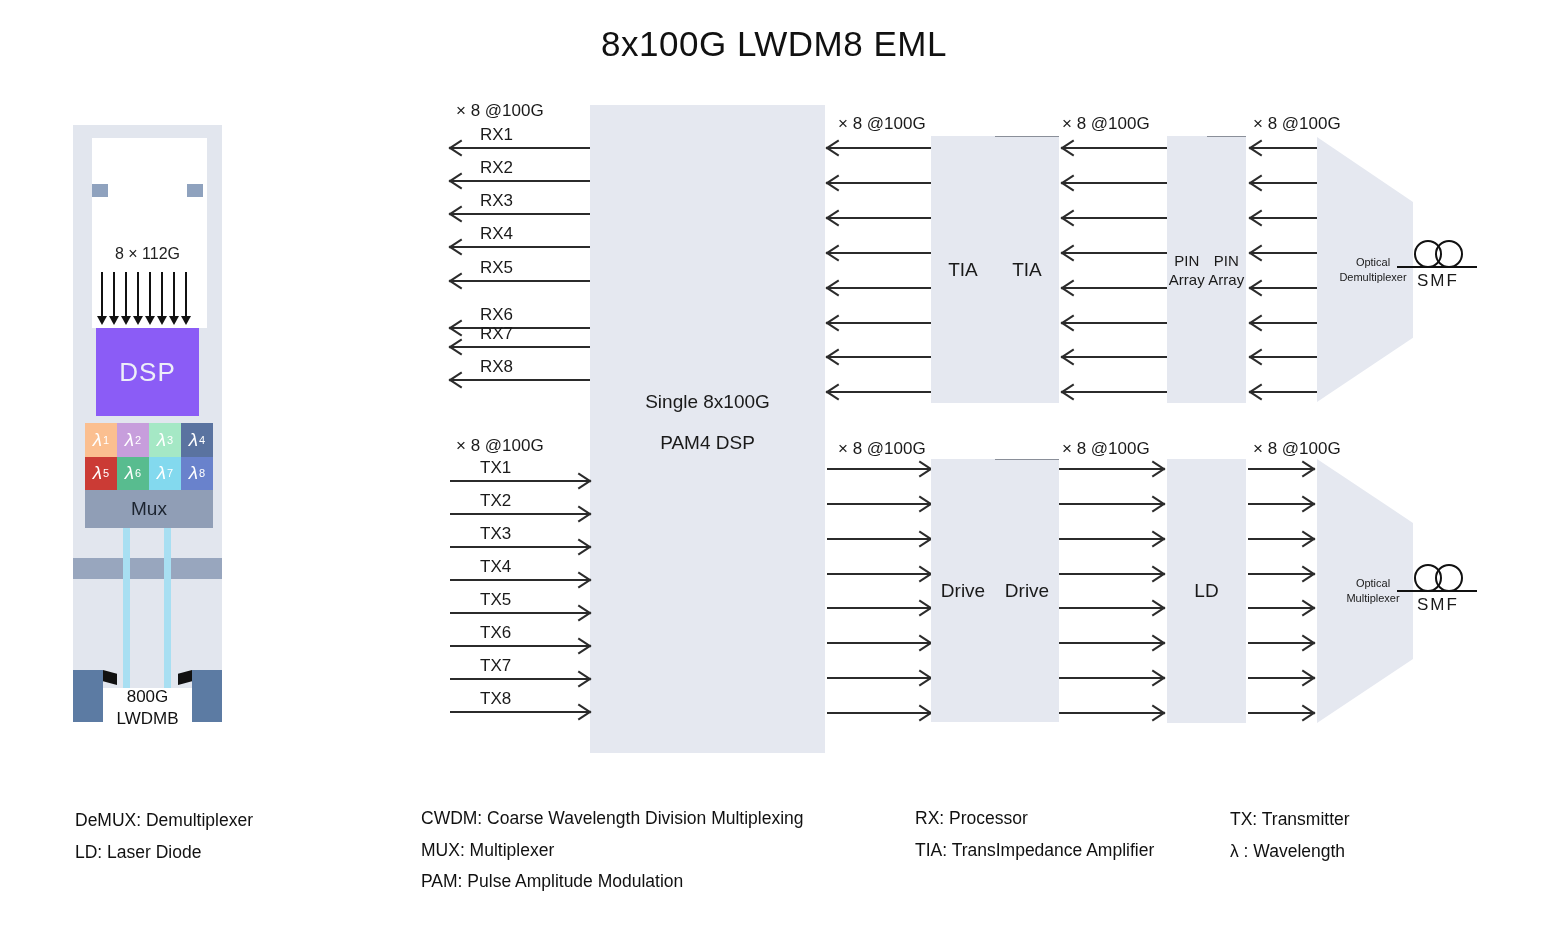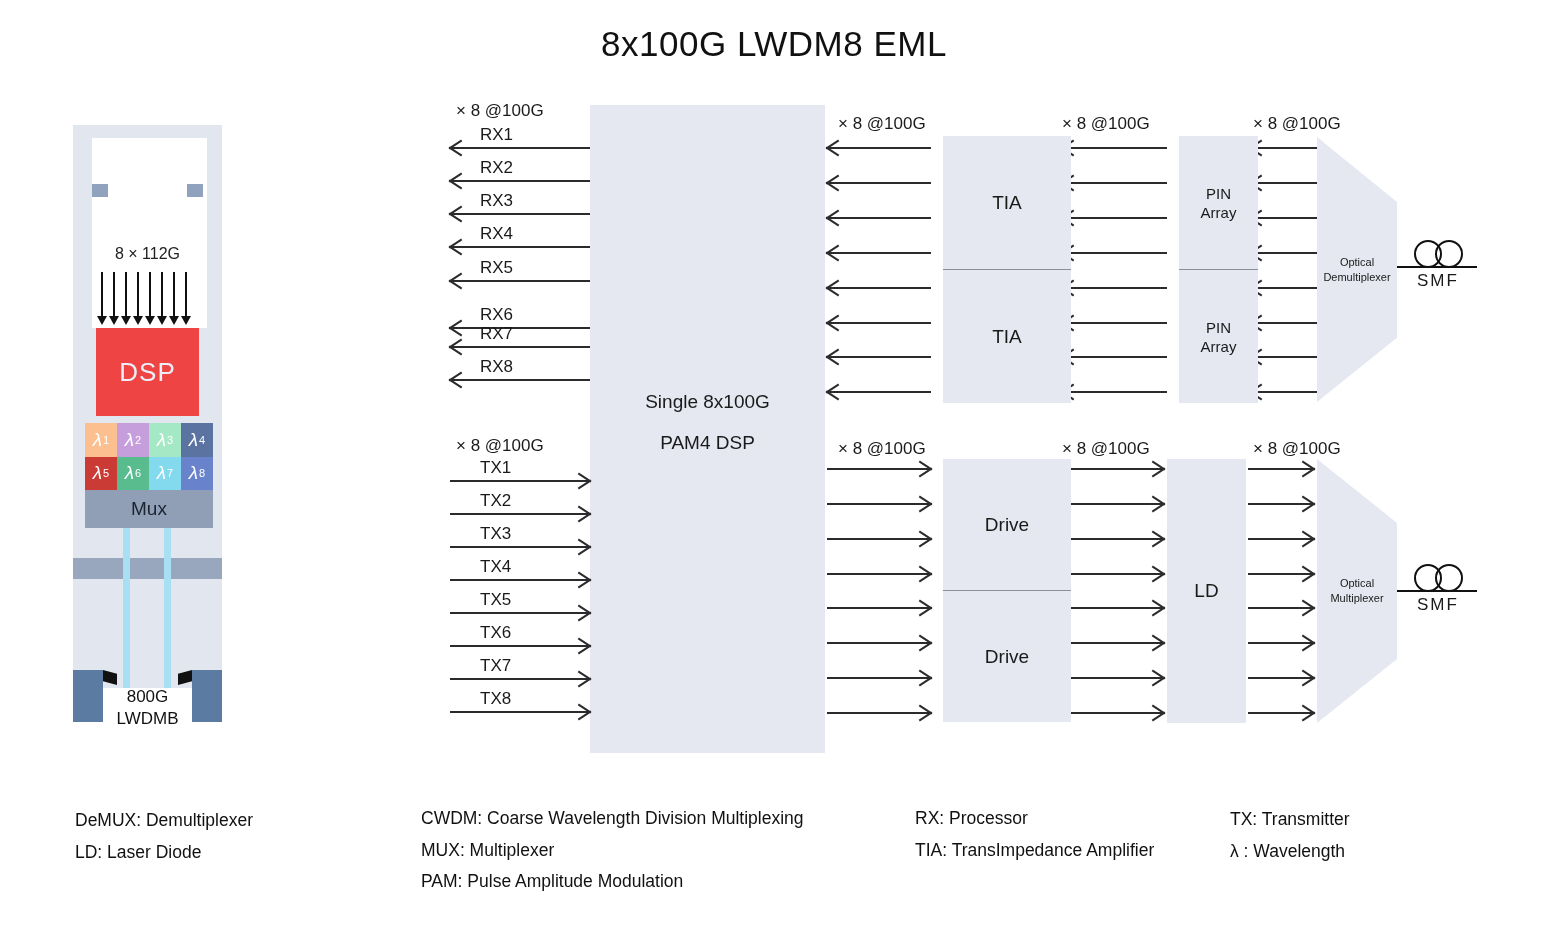--- a/index.html
+++ b/index.html
@@ -3,21 +3,21 @@
 <meta charset="utf-8">
 <style>
   html,body{margin:0;padding:0;background:#fff;}
   body{font-family:"Liberation Sans","DejaVu Sans",sans-serif;color:#1a1a1a;}
   .stage{position:relative;width:1560px;height:935px;background:#fff;overflow:hidden;}
   .title{position:absolute;left:0;top:24px;width:1548px;text-align:center;font-size:35px;letter-spacing:.5px;color:#111;}
   
   .blk{position:absolute;background:#E5E8F0;}
   .cell{display:flex;align-items:center;justify-content:center;flex:1;font-size:19px;color:#1a1a1a;}
   .cell.sep{border-top:1px solid #8a8f99;}
-  .two{display:flex;flex-direction:column;margin-left:12px;}
+  .two{display:flex;flex-direction:row;}
   .pin-txt{font-size:15px;line-height:19px;text-align:center;}
   
   .arrow{position:absolute;height:2px;background:#2b2b2b;width:100%;}
   .al::before,.al::after{content:"";position:absolute;left:-1px;top:0;width:15px;height:2px;background:#2b2b2b;transform-origin:1px 50%;}
   .al::before{transform:rotate(33deg);} .al::after{transform:rotate(-33deg);}
   .ar::before,.ar::after{content:"";position:absolute;right:-1px;top:0;width:15px;height:2px;background:#2b2b2b;transform-origin:calc(100% - 1px) 50%;}
   .ar::before{transform:rotate(33deg);} .ar::after{transform:rotate(-33deg);}
   .acol{position:absolute;}
   .rx-rows>.arrow:nth-child(1){top:42px}.rx-rows>.arrow:nth-child(2){top:77px}
   .rx-rows>.arrow:nth-child(3){top:112px}.rx-rows>.arrow:nth-child(4){top:147px}
@@ -27,21 +27,21 @@
   .tx-rows>.arrow:nth-child(3){top:108px}.tx-rows>.arrow:nth-child(4){top:143px}
   .tx-rows>.arrow:nth-child(5){top:177px}.tx-rows>.arrow:nth-child(6){top:212px}
   .tx-rows>.arrow:nth-child(7){top:247px}.tx-rows>.arrow:nth-child(8){top:282px}
   .ch{position:absolute;left:0;width:140px;height:24px;}
   .ch .arrow{left:0;bottom:0;top:auto;}
   .ch-t{position:absolute;left:30px;bottom:4px;font-size:17px;}
   .rate{position:absolute;font-size:17px;color:#1a1a1a;white-space:nowrap;}
   
   .dsp-text{position:absolute;left:0;top:276px;width:100%;text-align:center;font-size:19px;line-height:41px;}
   
-  .trap{position:absolute;background:#E5E8F0;display:flex;align-items:center;justify-content:center;}
+  .trap{position:absolute;background:#E5E8F0;display:flex;align-items:center;justify-content:center;padding-left:16px;}
   .trap .t2{font-size:11px;line-height:15px;text-align:center;width:100%;}
   
   .smf-line{position:absolute;height:2px;background:#111;}
   .smf-c{position:absolute;width:24px;height:24px;border:2px solid #111;border-radius:50%;background:transparent;}
   .smf-t{position:absolute;font-size:17px;letter-spacing:2px;}
   
   .mod-body{position:absolute;left:73px;top:105px;width:149px;height:563px;background:#E2E6EE;margin-top:20px;}
   .mod-white{position:absolute;left:19px;top:13px;width:115px;height:190px;background:#fff;}
   .pad{position:absolute;width:16px;height:13px;background:#8FA2BE;}
   .speed{position:absolute;left:0;top:120px;width:100%;text-align:center;font-size:16px;color:#222;}
@@ -76,21 +76,21 @@
     <div class="pad" style="left:114px;top:59px;"></div>
     <div class="speed">8 × 112G</div>
     <div class="varrow" style="left:28px"></div>
     <div class="varrow" style="left:40px"></div>
     <div class="varrow" style="left:52px"></div>
     <div class="varrow" style="left:64px"></div>
     <div class="varrow" style="left:76px"></div>
     <div class="varrow" style="left:88px"></div>
     <div class="varrow" style="left:100px"></div>
     <div class="varrow" style="left:112px"></div>
-    <div class="mod-dsp" style="background: #ef4444;">
+    <div class="mod-dsp" style="background: #8b5cf6;">
         <span>DSP</span>
       </div>
     <div class="lgrid">
       <div class="lcell" style="background: rgb(251, 191, 144);">
           <span>λ</span>
           <sub>1</sub>
         </div>
       <div class="lcell" style="background: rgb(199, 158, 220);">
           <span>λ</span>
           <sub>2</sub>

